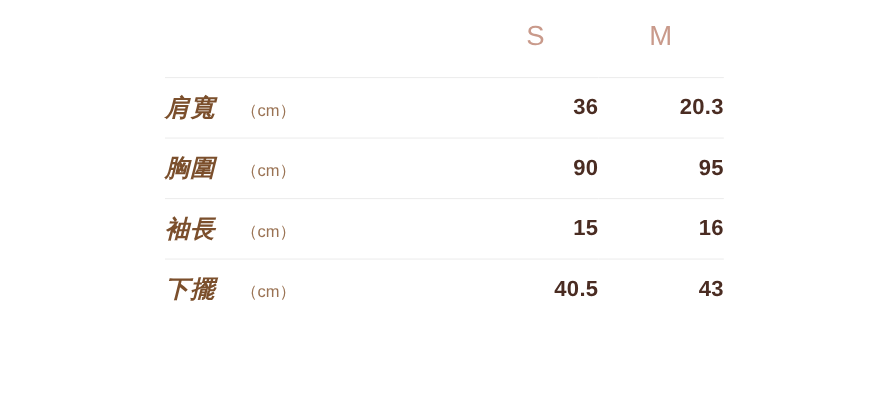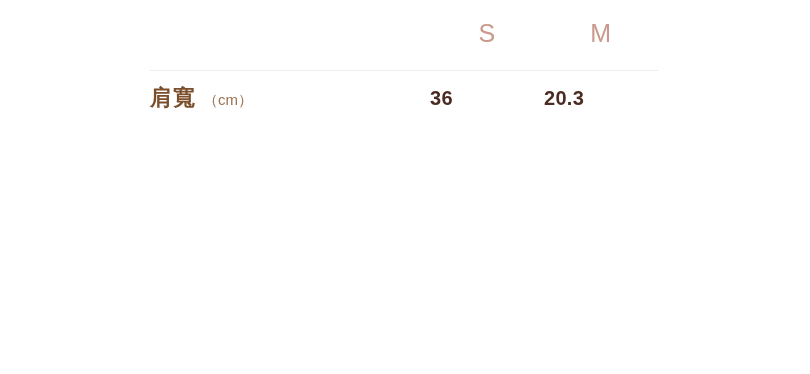--- a/index.html
+++ b/index.html
@@ -71,32 +71,33 @@
     text-align: left;
     white-space: nowrap;
     padding-left: 0px;
   }
   .label-main {
     color: #7b4f2c;
     font-size: 22px;
     font-weight: 700;
     letter-spacing: 1px;
     vertical-align: baseline;
+    font-style: italic;
   }
   .label-unit {
     color: #9a7354;
     font-size: 15px;
     font-weight: 400;
     letter-spacing: 0px;
-    margin-left: 7px;
+    margin-left: 23px;
     vertical-align: baseline;
   }
 
   td.cell-value {
-    text-align: left;
+    text-align: right;
     color: #4a2c22;
     font-size: 20px;
     font-weight: 700;
     letter-spacing: 0.3px;
   }
 </style>
 </head>
 <body>
 
 <div class="sizechart">
@@ -118,19 +119,40 @@
     <tbody>
 
       <tr>
         <td class="cell-label">
           <span class="label-main">肩寬</span><span class="label-unit">（cm）</span>
         </td>
         <td class="cell-value">36</td>
         <td class="cell-value">20.3</td>
       </tr>
 
+      <tr>
+        <td class="cell-label">
+          <span class="label-main">胸圍</span><span class="label-unit">（cm）</span>
+        </td>
+        <td class="cell-value">90</td>
+        <td class="cell-value">95</td>
+      </tr>
+
+      <tr>
+        <td class="cell-label">
+          <span class="label-main">袖長</span><span class="label-unit">（cm）</span>
+        </td>
+        <td class="cell-value">15</td>
+        <td class="cell-value">16</td>
+      </tr>
 
 
-
+      <tr>
+        <td class="cell-label">
+          <span class="label-main">下擺</span><span class="label-unit">（cm）</span>
+        </td>
+        <td class="cell-value">40.5</td>
+        <td class="cell-value">43</td>
+      </tr>
 
     </tbody>
   </table>
 </div>
 
 </body></html>

